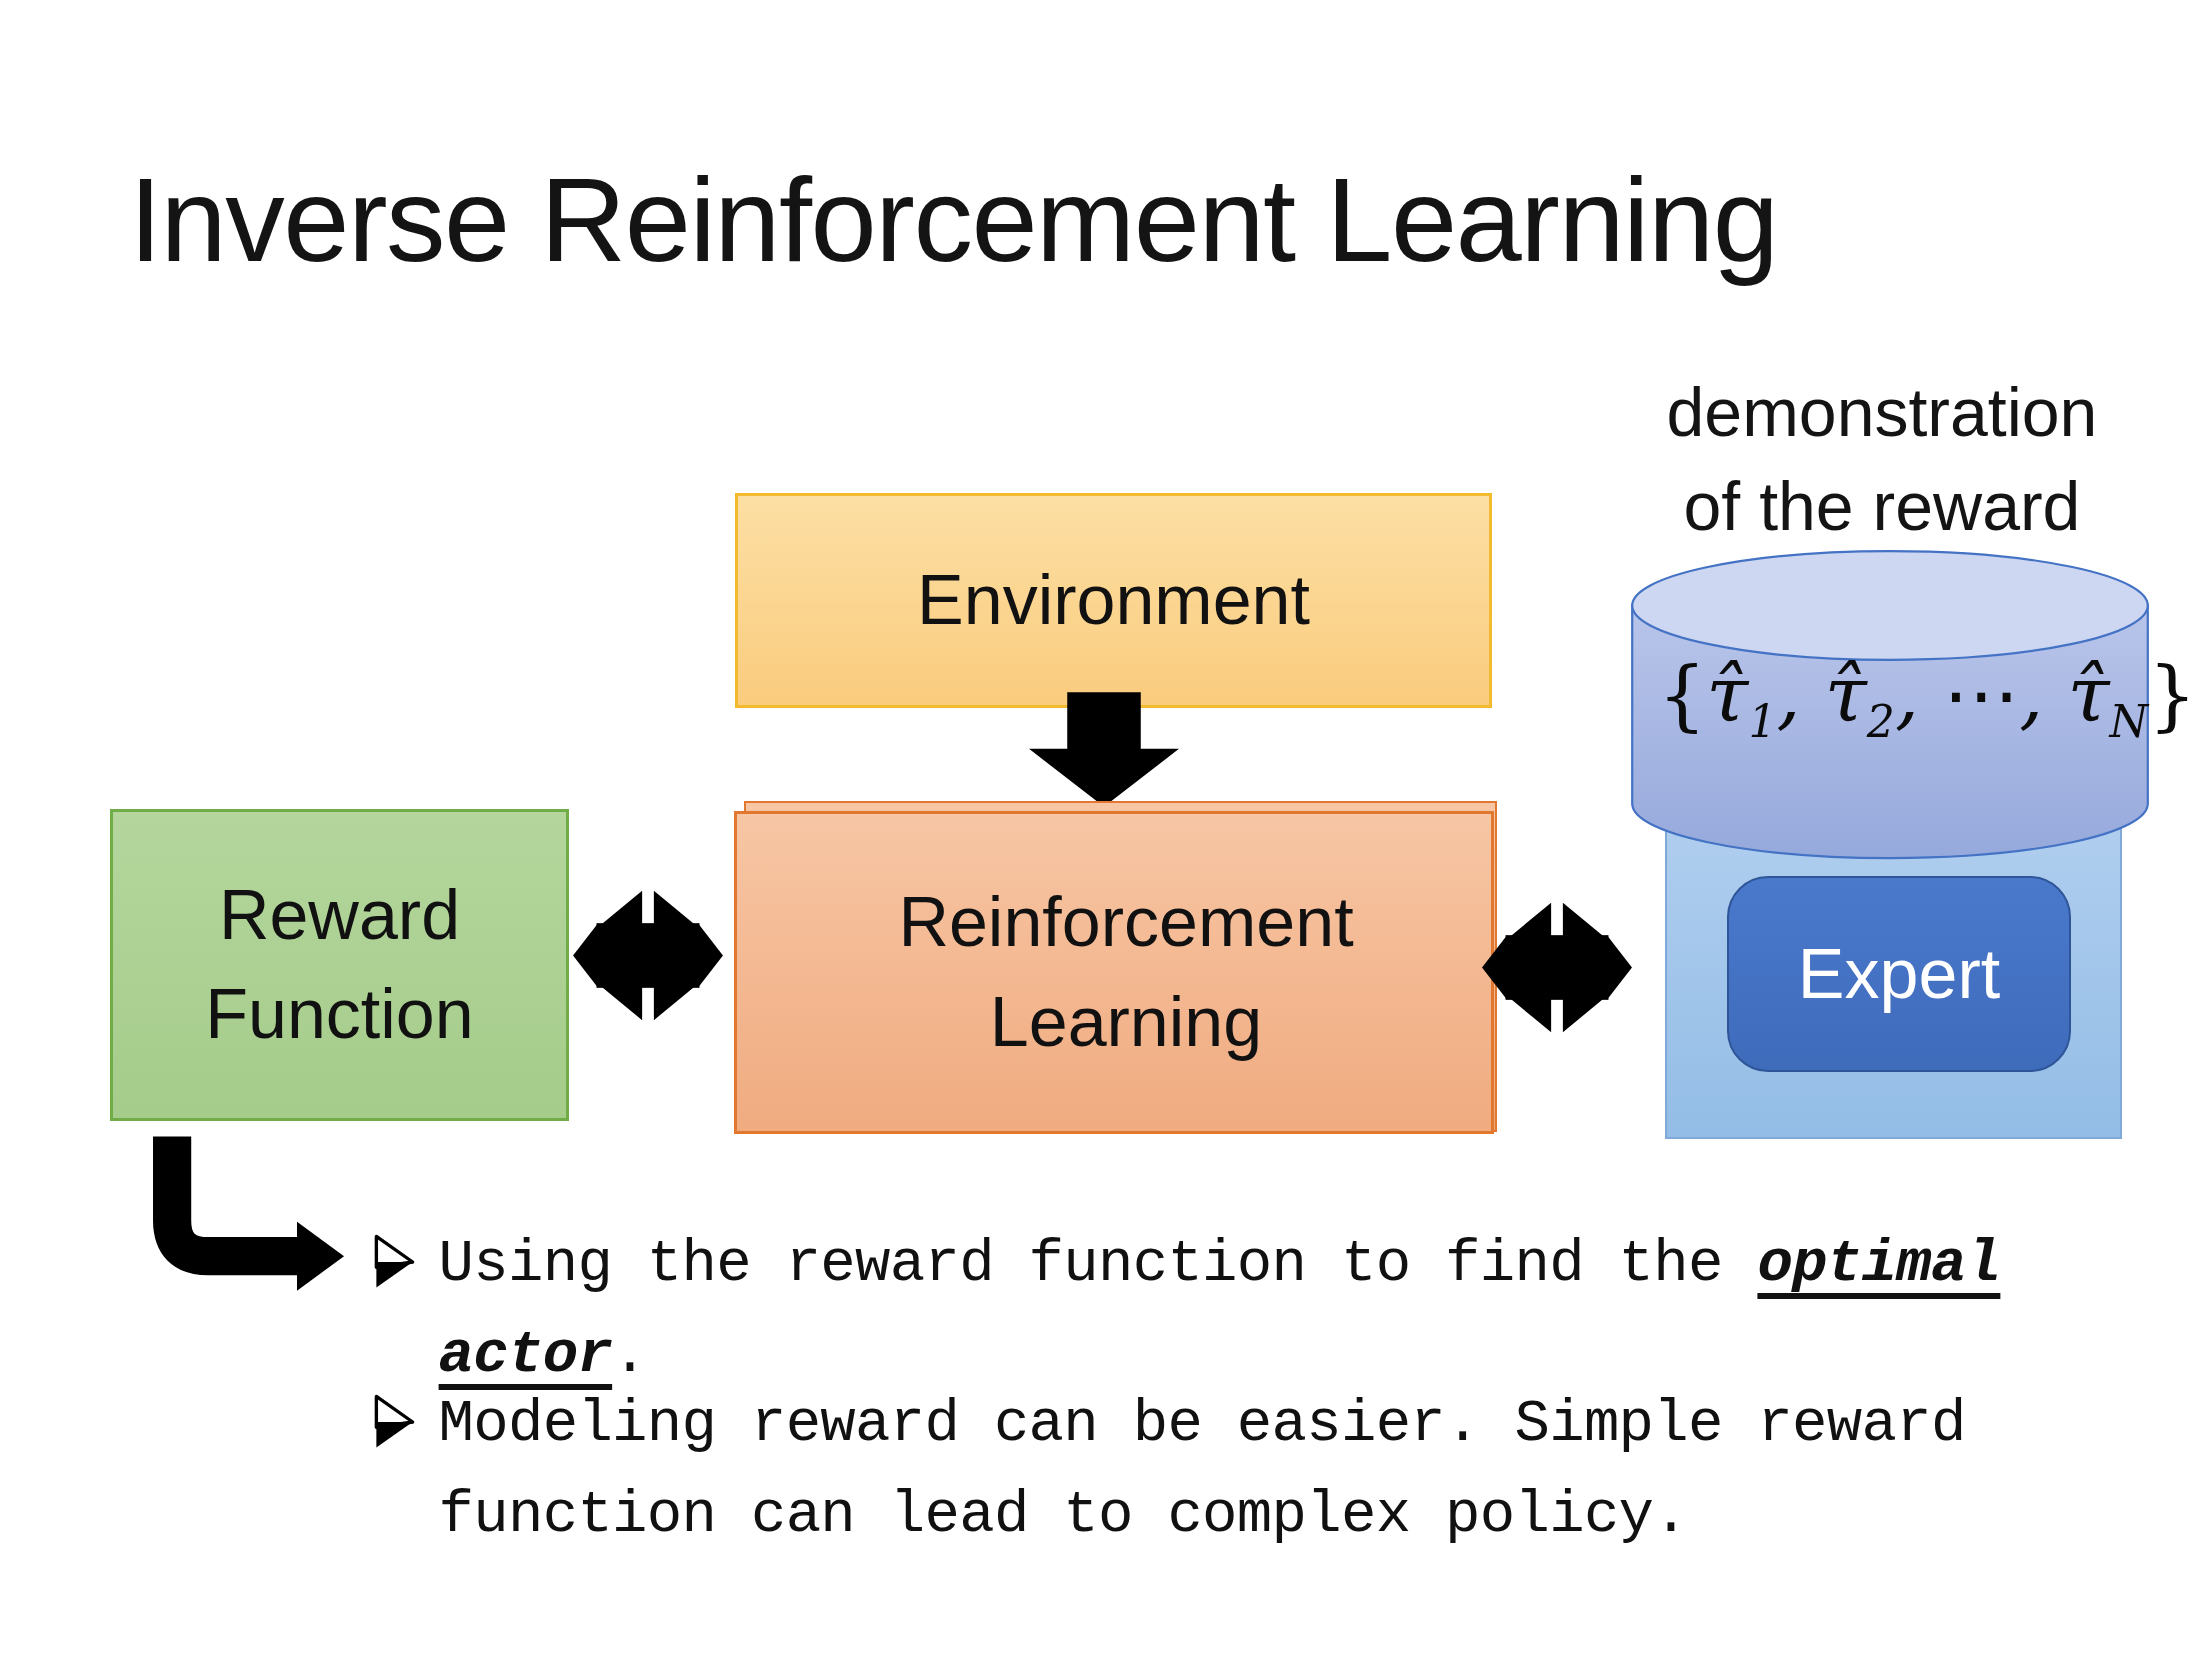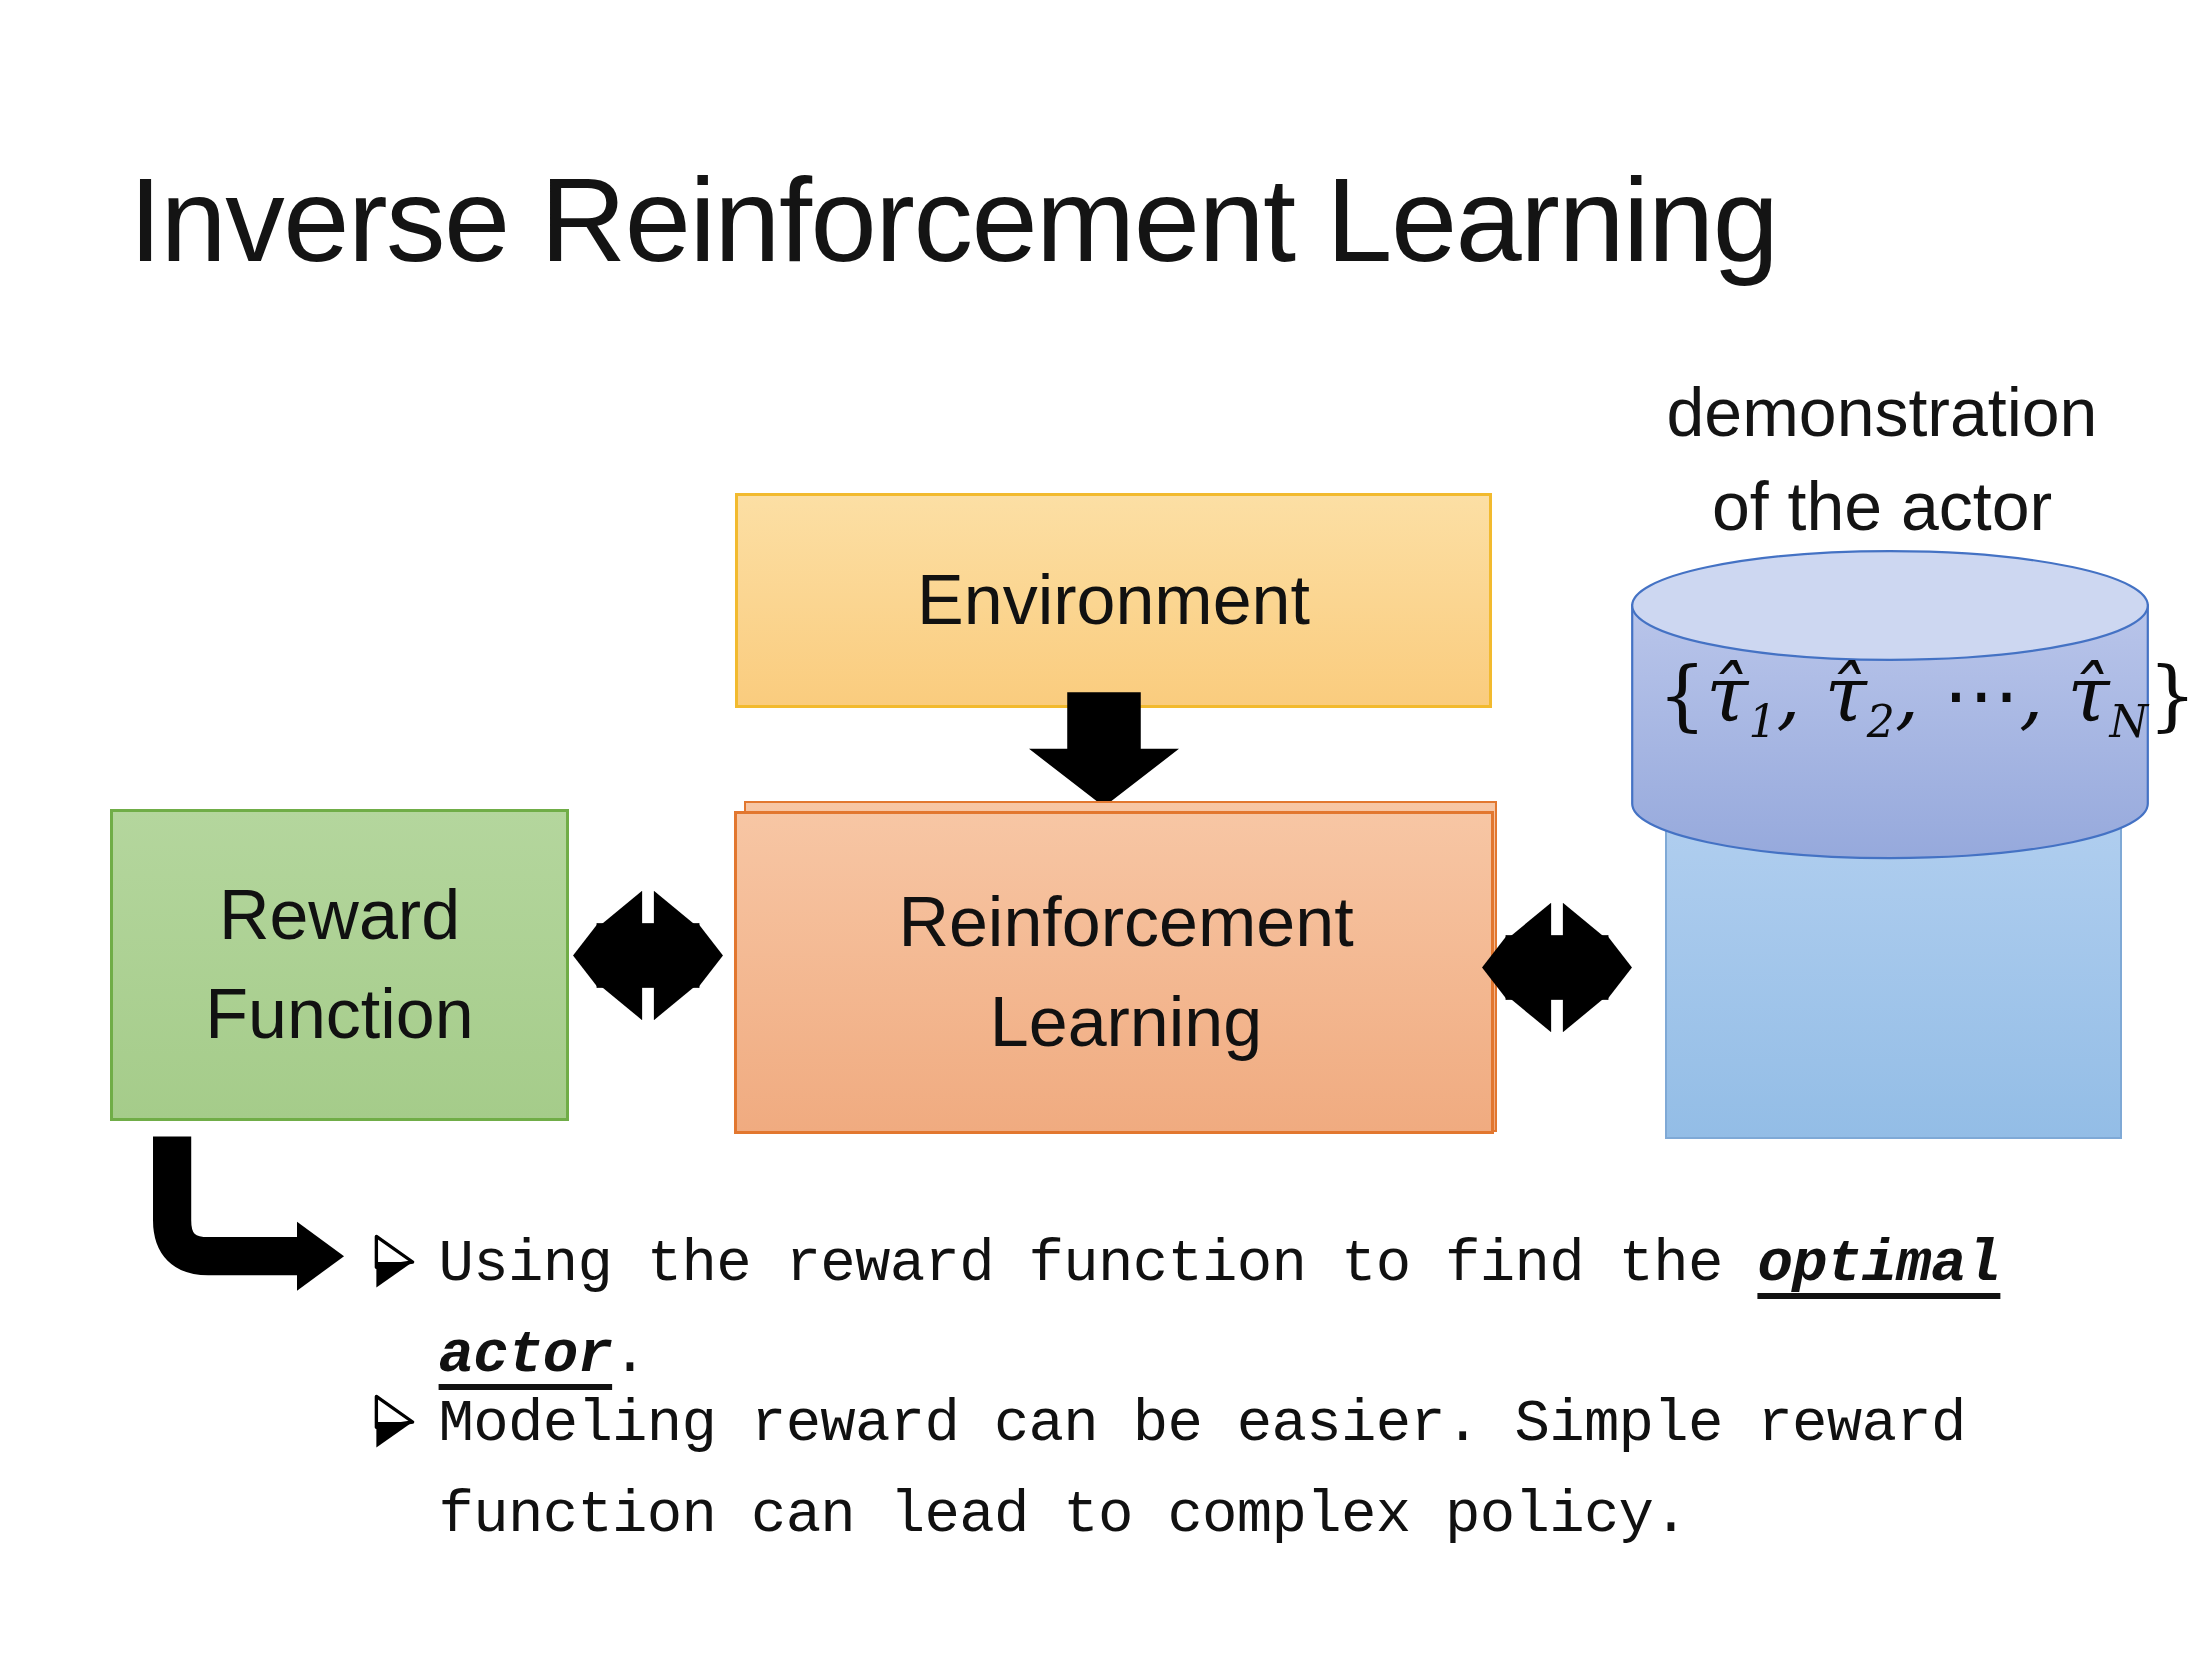--- a/index.html
+++ b/index.html
@@ -92,21 +92,21 @@
   }
 </style>
 </head>
 <body>
 
 <div class="slide">
 
   <div class="abs title">Inverse Reinforcement Learning</div>
 
   <div class="abs demo-label">demonstration
-of the actor</div>
+of the reward</div>
 
   <div class="abs box env-box">
     <span class="box-label">Environment</span>
   </div>
 
   <svg class="abs" style="left:1029px;top:692px;" width="150" height="115" viewBox="0 0 204 156">
     <polygon points="52,0 152,0 152,77 204,77 102,156 0,77 52,77" fill="#000000"></polygon>
   </svg>
 
   <div class="abs box rf-box">
@@ -154,20 +154,23 @@
       </linearGradient>
     </defs>
     <path d="M 3 82 L 3 352 A 351 74 0 0 0 705 352 L 705 82 Z" fill="url(#cylbody)" stroke="#4472C4" stroke-width="3"></path>
     <ellipse cx="354" cy="82" rx="351" ry="74" fill="#CDD7F1" stroke="#4472C4" stroke-width="3"></ellipse>
   </svg>
 
   <div class="abs formula">
     <span class="brace">{</span><span>τ̂</span><sub>1</sub><span>, </span><span>τ̂</span><sub>2</sub><span>, </span><span class="dots">⋯</span><span>, </span><span>τ̂</span><sub>N</sub><span class="brace">}</span>
   </div>
 
+  <div class="abs box expert-box">
+    <span class="expert-label">Expert</span>
+  </div>
 
   <svg class="abs" style="left:147px;top:1132px;" width="206" height="169" viewBox="0 0 280 230">
     <path d="M 34 6 V 120 Q 34 169 83 169 H 206" fill="none" stroke="#000000" stroke-width="52" stroke-linecap="butt"></path>
     <polygon points="204,122 204,216 268,169" fill="#000000"></polygon>
   </svg>
 
   <div class="abs bullet-row bullet-row-1">
     <svg class="bullet-glyph" width="47" height="56" viewBox="0 0 70 80">
       <polygon points="8,2 62,40 8,48" fill="#ffffff" stroke="#000000" stroke-width="5" stroke-linejoin="round"></polygon>
       <polygon points="8,40 62,40 8,78" fill="#000000"></polygon>

